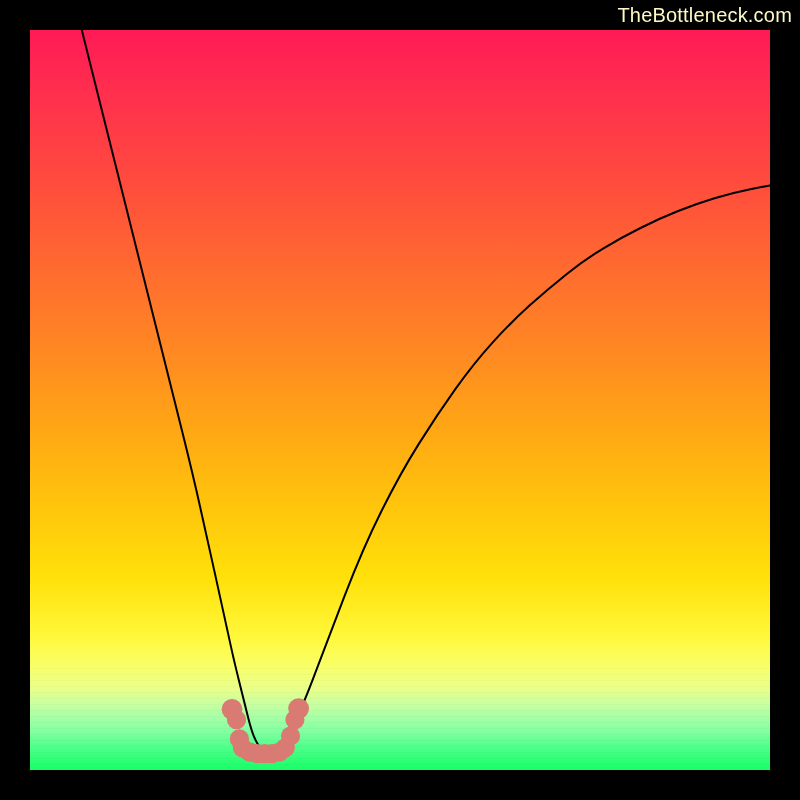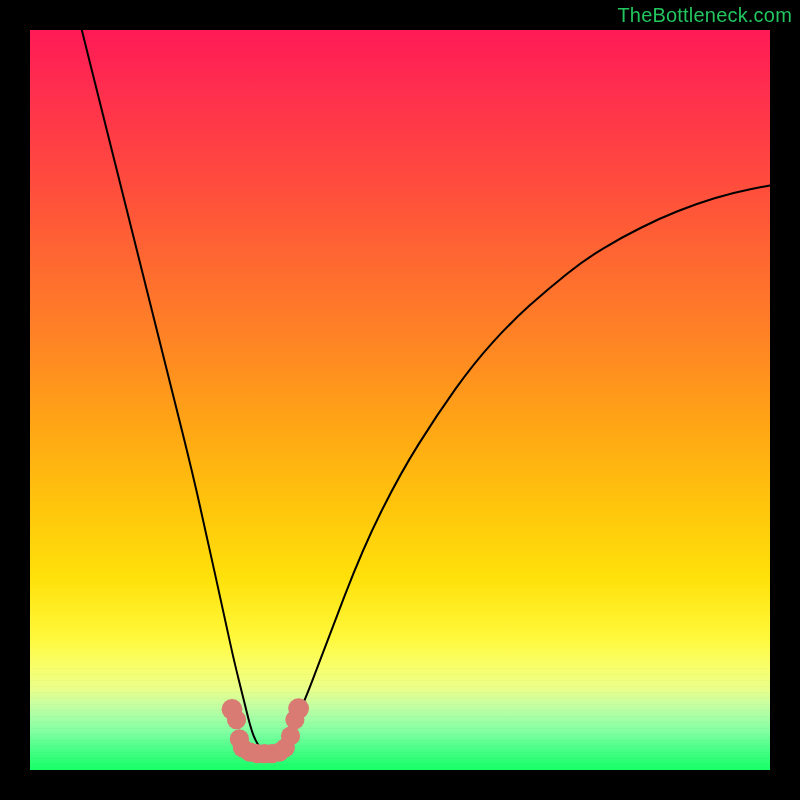--- a/index.html
+++ b/index.html
@@ -68,21 +68,21 @@
     mix-blend-mode: multiply;
   }
   .curve-svg {
     position: absolute;
     inset: 0;
   }
   .watermark {
     position: absolute;
     top: 4px;
     right: 8px;
-    color: #22c55e;
+    color: #fef9c3;
     font-size: 20px;
     letter-spacing: 0.2px;
     font-weight: 500;
   }
 </style>
 </head>
 <body>
 
 <div class="frame">
   <div class="watermark">TheBottleneck.com</div>

